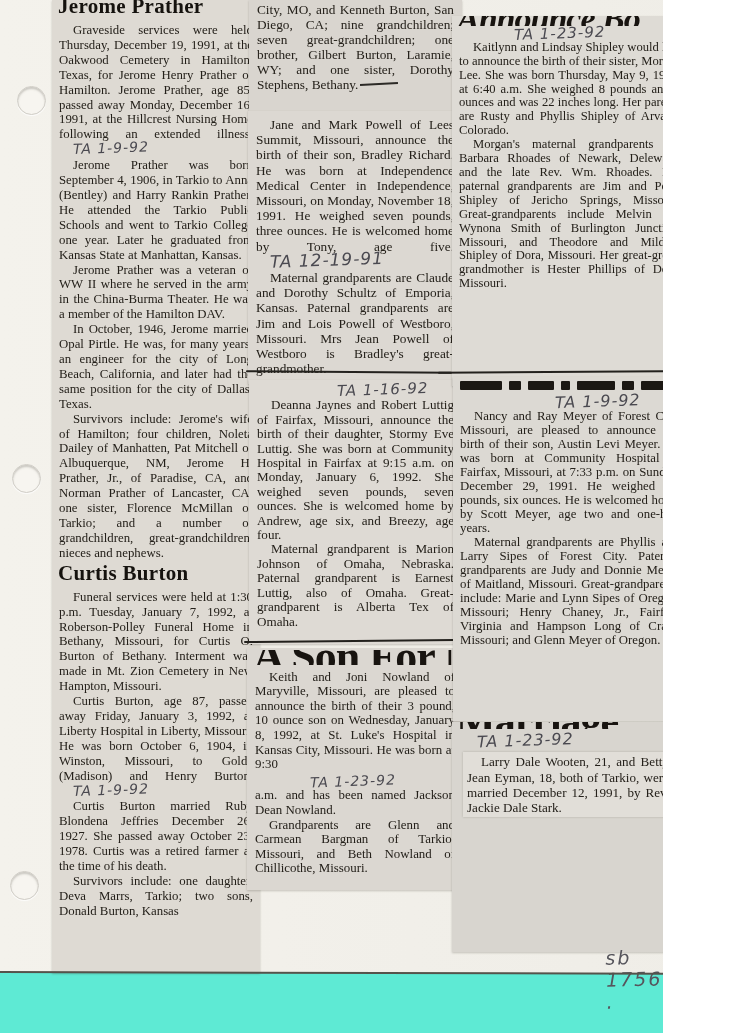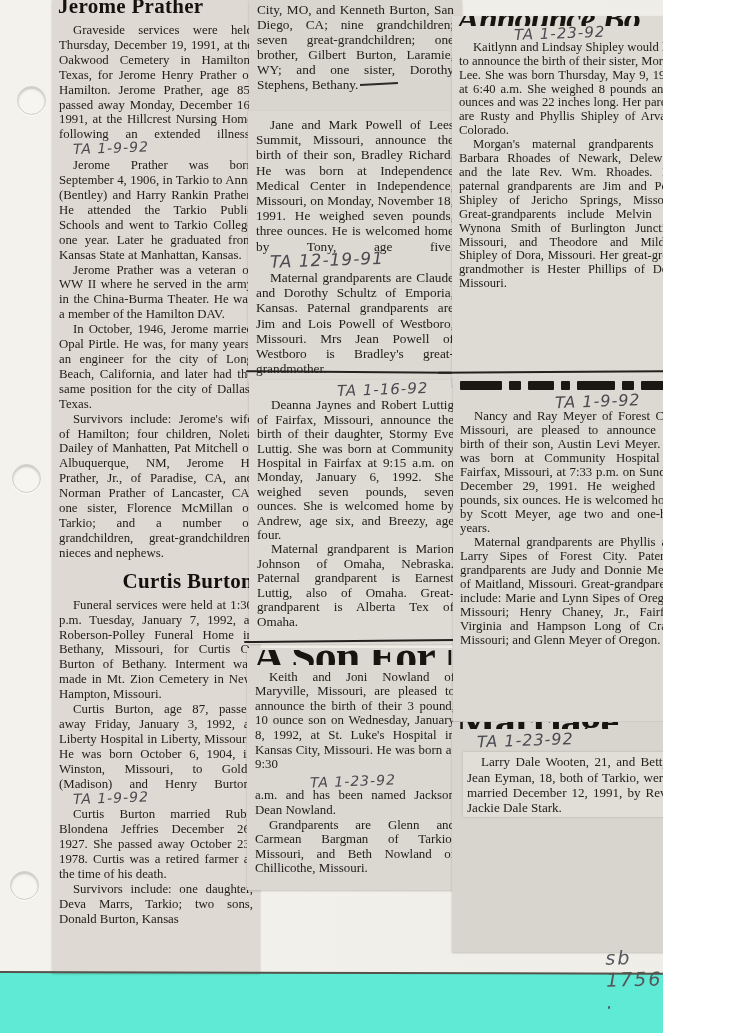--- a/index.html
+++ b/index.html
@@ -67,21 +67,21 @@
   <div class="hole" style="left:10px;top:871px;"></div>
 
   <div class="clip" style="left:52px;top:0;width:194px;height:973px;background:#dedad3;padding:0 7px;font-size:12.8px;line-height:14.9px;">
     <div class="obit-head" style="margin:-5px 0 6px -1px;">Jerome Prather</div>
     <p><span>Graveside services were held Thursday, December 19, 1991, at the Oakwood Cemetery in Hamilton, Texas, for Jerome Henry Prather of Hamilton. Jerome Prather, age 85, passed away Monday, December 16, 1991, at the Hillcrest Nursing Home following an extended illness.</span>
       <span class="hw hw-inline" style="font-size:14px;">TA 1-9-92</span></p>
     <p>Jerome Prather was born September 4, 1906, in Tarkio to Anna (Bentley) and Harry Rankin Prather. He attended the Tarkio Public Schools and went to Tarkio College one year. Later he graduated from Kansas State at Manhattan, Kansas.</p>
     <p>Jerome Prather was a veteran of WW II where he served in the army in the China-Burma Theater. He was a member of the Hamilton DAV.</p>
     <p>In October, 1946, Jerome married Opal Pirtle. He was, for many years, an engineer for the city of Long Beach, California, and later had the same position for the city of Dallas, Texas.</p>
     <p>Survivors include: Jerome's wife of Hamilton; four children, Noleta Dailey of Manhatten, Pat Mitchell of Albuquerque, NM, Jerome H. Prather, Jr., of Paradise, CA, and Norman Prather of Lancaster, CA; one sister, Florence McMillan of Tarkio; and a number of grandchildren, great-grandchildren, nieces and nephews.</p>
-    <div class="obit-head" style="margin:9px 0 6px -1px;text-align:right;">Curtis Burton</div>
+    <div class="obit-head" style="margin:1px 0 6px -1px;">Curtis Burton</div>
     <p>Funeral services were held at 1:30 p.m. Tuesday, January 7, 1992, at Roberson-Polley Funeral Home in Bethany, Missouri, for Curtis O. Burton of Bethany. Interment was made in Mt. Zion Cemetery in New Hampton, Missouri.</p>
     <p><span>Curtis Burton, age 87, passed away Friday, January 3, 1992, at Liberty Hospital in Liberty, Missouri. He was born October 6, 1904, in Winston, Missouri, to Golda (Madison) and Henry Burton.</span>
       <span class="hw hw-inline" style="font-size:14px;">TA 1-9-92</span></p>
     <p>Curtis Burton married Ruby Blondena Jeffries December 26, 1927. She passed away October 23, 1978. Curtis was a retired farmer at the time of his death.</p>
     <p>Survivors include: one daughter, Deva Marrs, Tarkio; two sons, Donald Burton, Kansas</p>
   </div>
 
   <div class="clip" style="left:249px;top:0;width:197px;height:106px;background:#d9d5cf;padding:3px 8px;font-size:13.3px;line-height:14.9px;">
     <p class="noindent"><span>City, MO, and Kenneth Burton, San Diego, CA; nine grandchildren; seven great-grandchildren; one brother, Gilbert Burton, Laramie, WY; and one sister, Dorothy Stephens, Bethany.</span><span class="pen-stroke"></span></p>
   </div>

